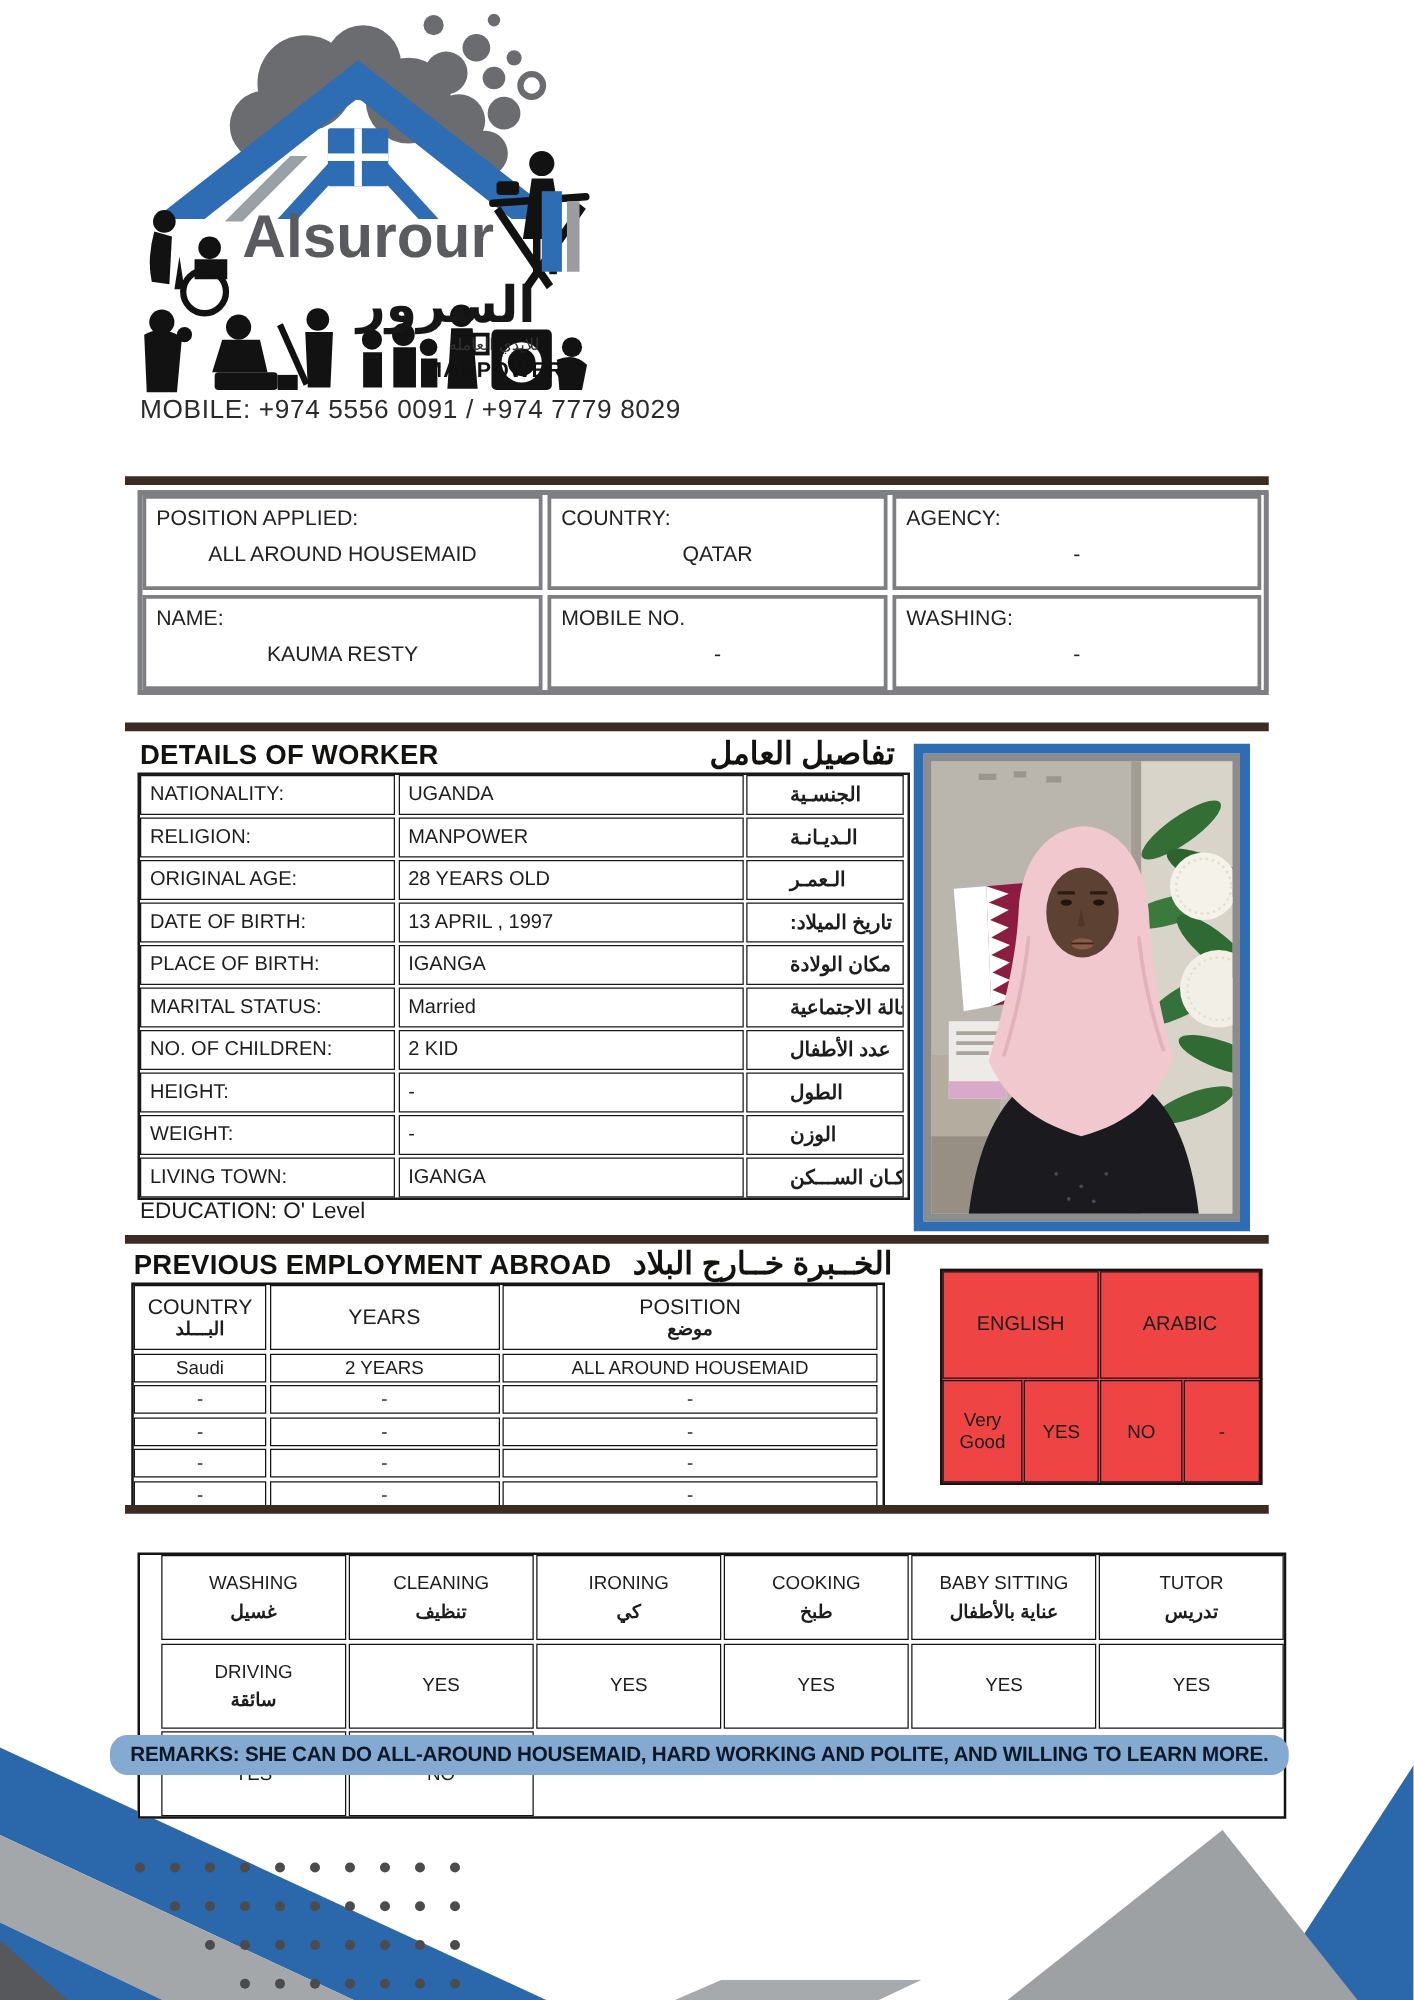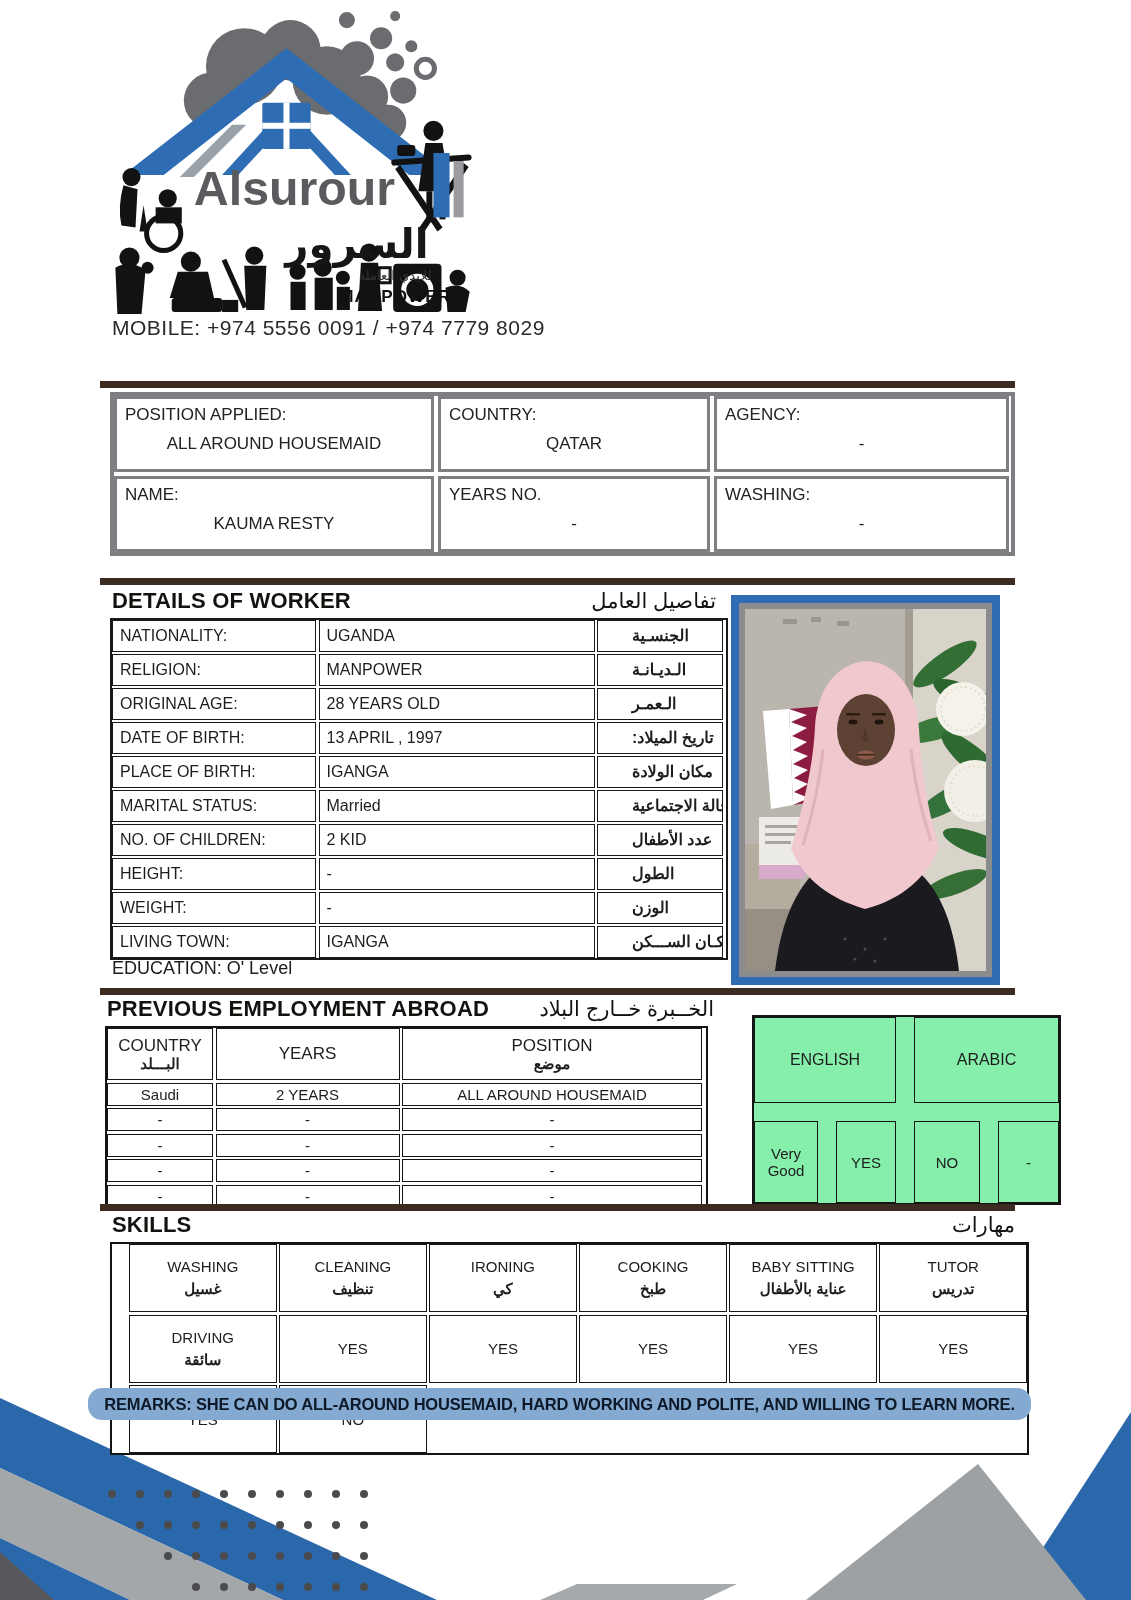--- a/index.html
+++ b/index.html
@@ -11,39 +11,39 @@
   .doc-title{font-size:24px;font-weight:700;letter-spacing:.3px;color:#161412;}
   
   .app-table{display:grid;grid-template-columns:320px 272px 295px;grid-auto-rows:76px;
              gap:4px;border:4px solid #7d7f82;background:#fff;}
   .app-cell{border:3px solid #7d7f82;display:flex;flex-direction:column;padding:6px 8px;}
   .app-label{font-size:17px;color:#222;}
   .app-value{margin:auto;font-size:17px;color:#222;text-align:center;}
   
   .sec-head{display:flex;justify-content:space-between;align-items:baseline;}
   .sec-title{font-size:22px;font-weight:700;color:#14120f;letter-spacing:.2px;}
-  .sec-title-ar{font-size:21px;font-weight:400;color:#14120f;direction:rtl;}
+  .sec-title-ar{font-size:25px;font-weight:700;color:#14120f;direction:rtl;}
   
   .det-table{display:grid;grid-template-columns:204px 276px 126px;grid-auto-rows:31.5px;
              gap:2.5px;border:2.5px solid #191919;background:#fff;}
   .det-cell{border:1.8px solid #191919;display:flex;align-items:center;padding:0 7px;
             font-size:16px;color:#1d1d1d;white-space:nowrap;overflow:hidden;}
   .det-ar{justify-content:flex-end;direction:rtl;font-weight:700;font-size:16px;padding-left:34px;}
   .edu-line{font-size:18px;color:#1d1d1d;}
   
   .emp-table{display:grid;grid-template-columns:106px 184px 300px;gap:2.5px;
              border:2.5px solid #141414;background:#fff;}
   .emp-cell{border:1.8px solid #141414;display:flex;flex-direction:column;justify-content:center;
             align-items:center;font-size:15px;color:#1d1d1d;text-align:center;}
   .emp-head{height:50px;font-size:17px;}
   .emp-row{height:21px;}
   .emp-ar{direction:rtl;font-weight:700;font-size:15px;line-height:1.1;}
   
-  .lang-table{display:grid;grid-template-columns:64px 60px 66px 61px;gap:18px;
-              border:2.5px solid #141414;background:#86efac;}
+  .lang-table{display:grid;grid-template-columns:64px 60px 66px 61px;gap:1px;
+              border:2.5px solid #141414;background:#ef4444;}
   .lang-cell{border:1.8px solid #141414;display:flex;align-items:center;justify-content:center;
              font-size:16px;color:#1d1d1d;text-align:center;}
   .lang-top{height:84px;}
   .lang-bot{height:80px;font-size:15px;}
   .span2{grid-column:span 2;}
   
   .skl-table{display:grid;grid-template-columns:repeat(6,1fr);gap:2.5px;
              border:2.5px solid #141414;background:#fff;padding-left:17px;}
   .skl-cell{border:1.8px solid #141414;display:flex;flex-direction:column;justify-content:center;
             align-items:center;text-align:center;}
@@ -197,21 +197,21 @@
     </div>
     <div class="app-cell">
       <div class="app-label">AGENCY:</div>
       <div class="app-value">-</div>
     </div>
     <div class="app-cell">
       <div class="app-label">NAME:</div>
       <div class="app-value">KAUMA RESTY</div>
     </div>
     <div class="app-cell">
-      <div class="app-label">YEARS NO.</div>
+      <div class="app-label">MOBILE NO.</div>
       <div class="app-value">-</div>
     </div>
     <div class="app-cell">
       <div class="app-label">WASHING:</div>
       <div class="app-value">-</div>
     </div>
   </div>
 
   <div class="brown-line" style="left:100px;top:578px;width:915px;z-index:1;"></div>
 
@@ -353,24 +353,20 @@
     <div class="lang-cell lang-top span2">ENGLISH</div>
     <div class="lang-cell lang-top span2">ARABIC</div>
     <div class="lang-cell lang-bot">Very Good</div>
     <div class="lang-cell lang-bot">YES</div>
     <div class="lang-cell lang-bot">NO</div>
     <div class="lang-cell lang-bot">-</div>
   </div>
 
   <div class="brown-line" style="left:100px;top:1204px;width:915px;z-index:1;"></div>
 
-  <div class="abs sec-head" style="left:112px;top:1212px;width:903px;z-index:1;">
-    <span class="sec-title">SKILLS</span>
-    <span class="sec-title-ar">مهارات</span>
-  </div>
 
   <div class="abs skl-table" style="left:110px;top:1242px;width:898px;z-index:1;">
     <div class="skl-cell skl-head">
       <span>WASHING</span>
       <span class="ar">غسيل</span>
     </div>
     <div class="skl-cell skl-head">
       <span>CLEANING</span>
       <span class="ar">تنظيف</span>
     </div>

